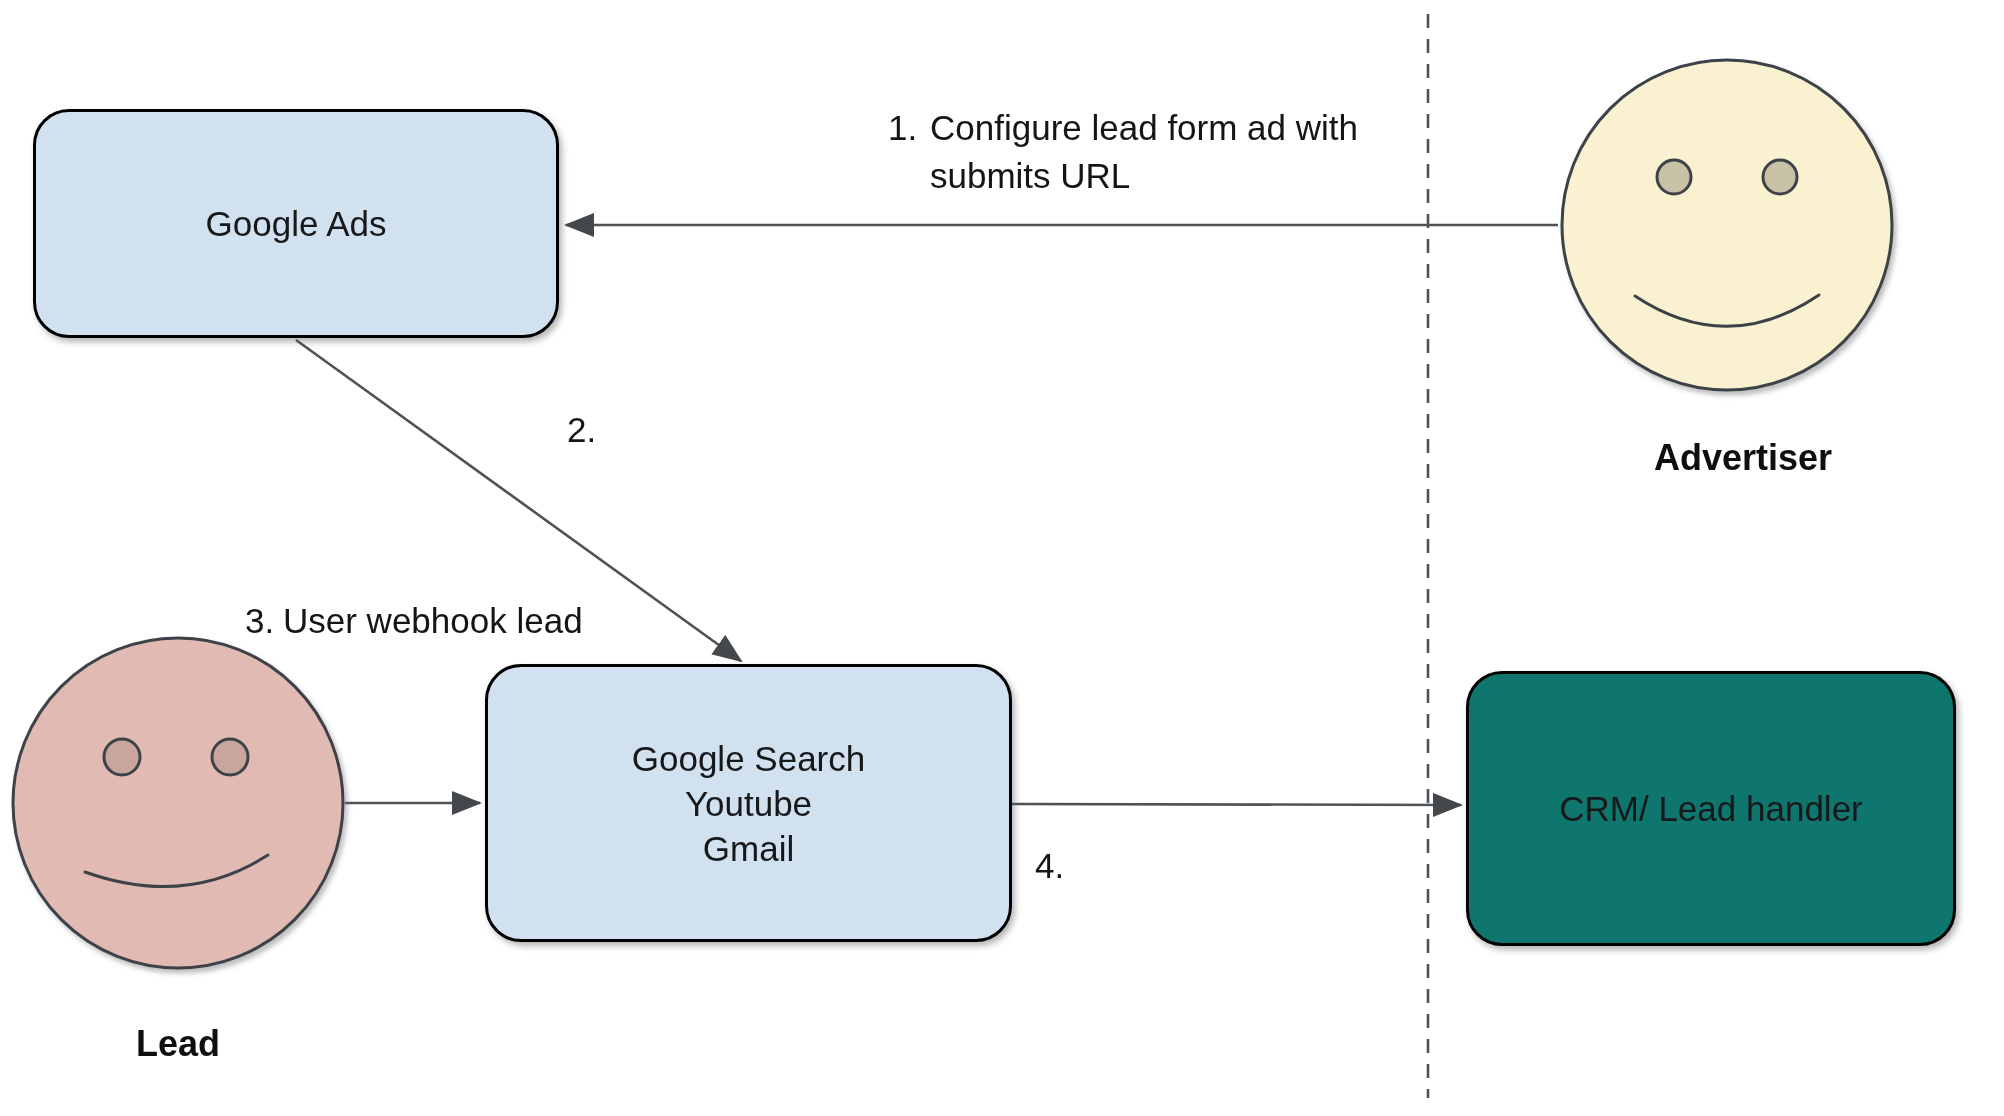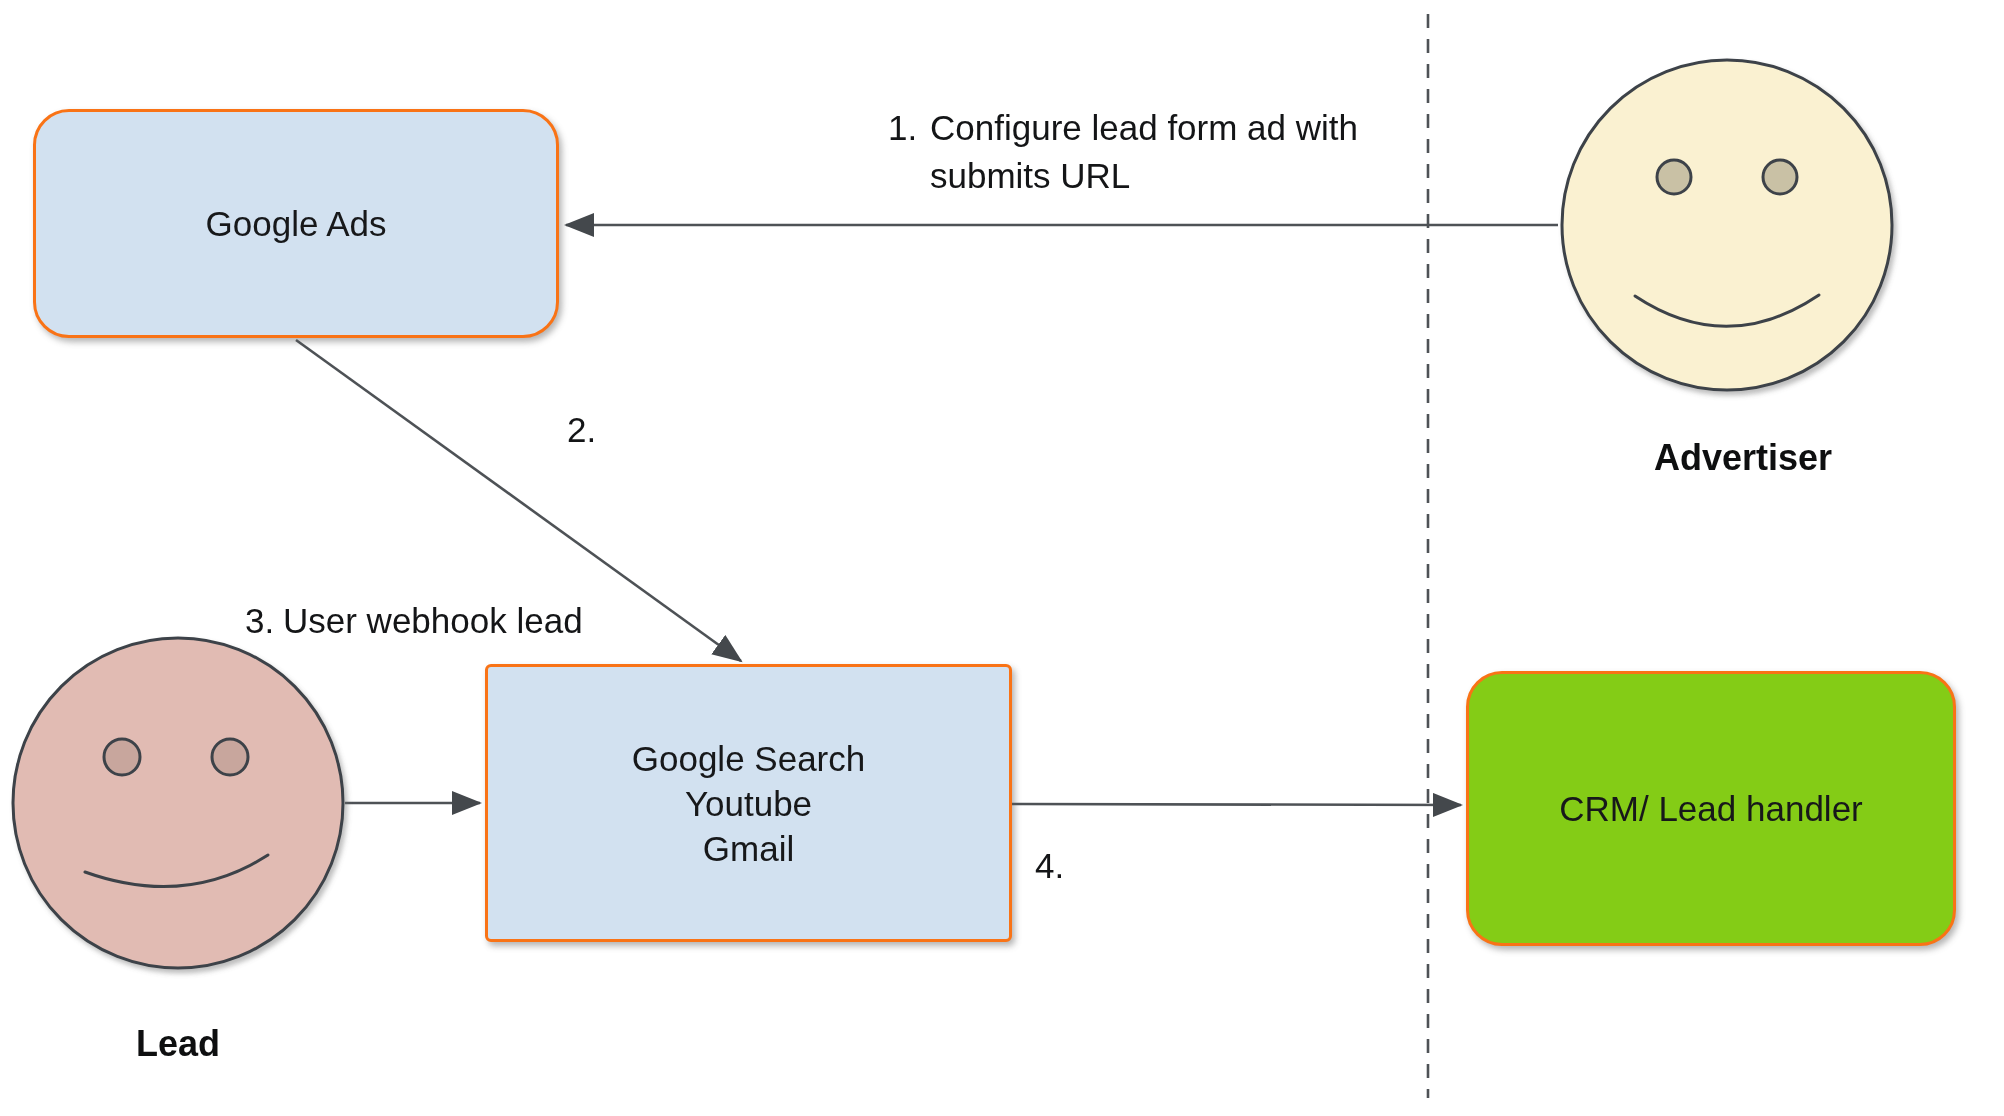--- a/index.html
+++ b/index.html
@@ -8,33 +8,33 @@
     width:2004px;height:1116px;
     background:#ffffff;
     font-family:"Liberation Sans","DejaVu Sans",sans-serif;
     color:#1c1e21;
     overflow:hidden;
   }
   #wires{position:absolute;left:0;top:0;width:2004px;height:1116px;}
   .node{
     position:absolute;
     box-sizing:border-box;
-    border:3px solid #f97316;
+    border:3px solid #000000;
     border-radius:36px;
     background:#d2e1f0;
     display:flex;align-items:center;justify-content:center;
     text-align:center;
     font-size:35px;line-height:45px;
     white-space:pre-line;
     color:#17181a;
     box-shadow:3px 4px 6px rgba(90,90,90,.45);
   }
-  .node.yellow{background:#84cc16;}
+  .node.yellow{background:#0f766e;}
   #node-google-ads{left:33px;top:109px;width:526px;height:229px;}
-  #node-google-surfaces{left:485px;top:664px;width:527px;height:278px;border-radius:6px;}
+  #node-google-surfaces{left:485px;top:664px;width:527px;height:278px;}
   #node-crm{left:1466px;top:671px;width:490px;height:275px;}
   .step{
     position:absolute;
     display:flex;
     font-size:35px;line-height:48px;
     color:#141517;
   }
   .step .num{flex:0 0 auto;}
   .step .txt{white-space:pre-line;}
   #step-1{left:888px;top:104px;}  #step-1 .num{width:42px;}

